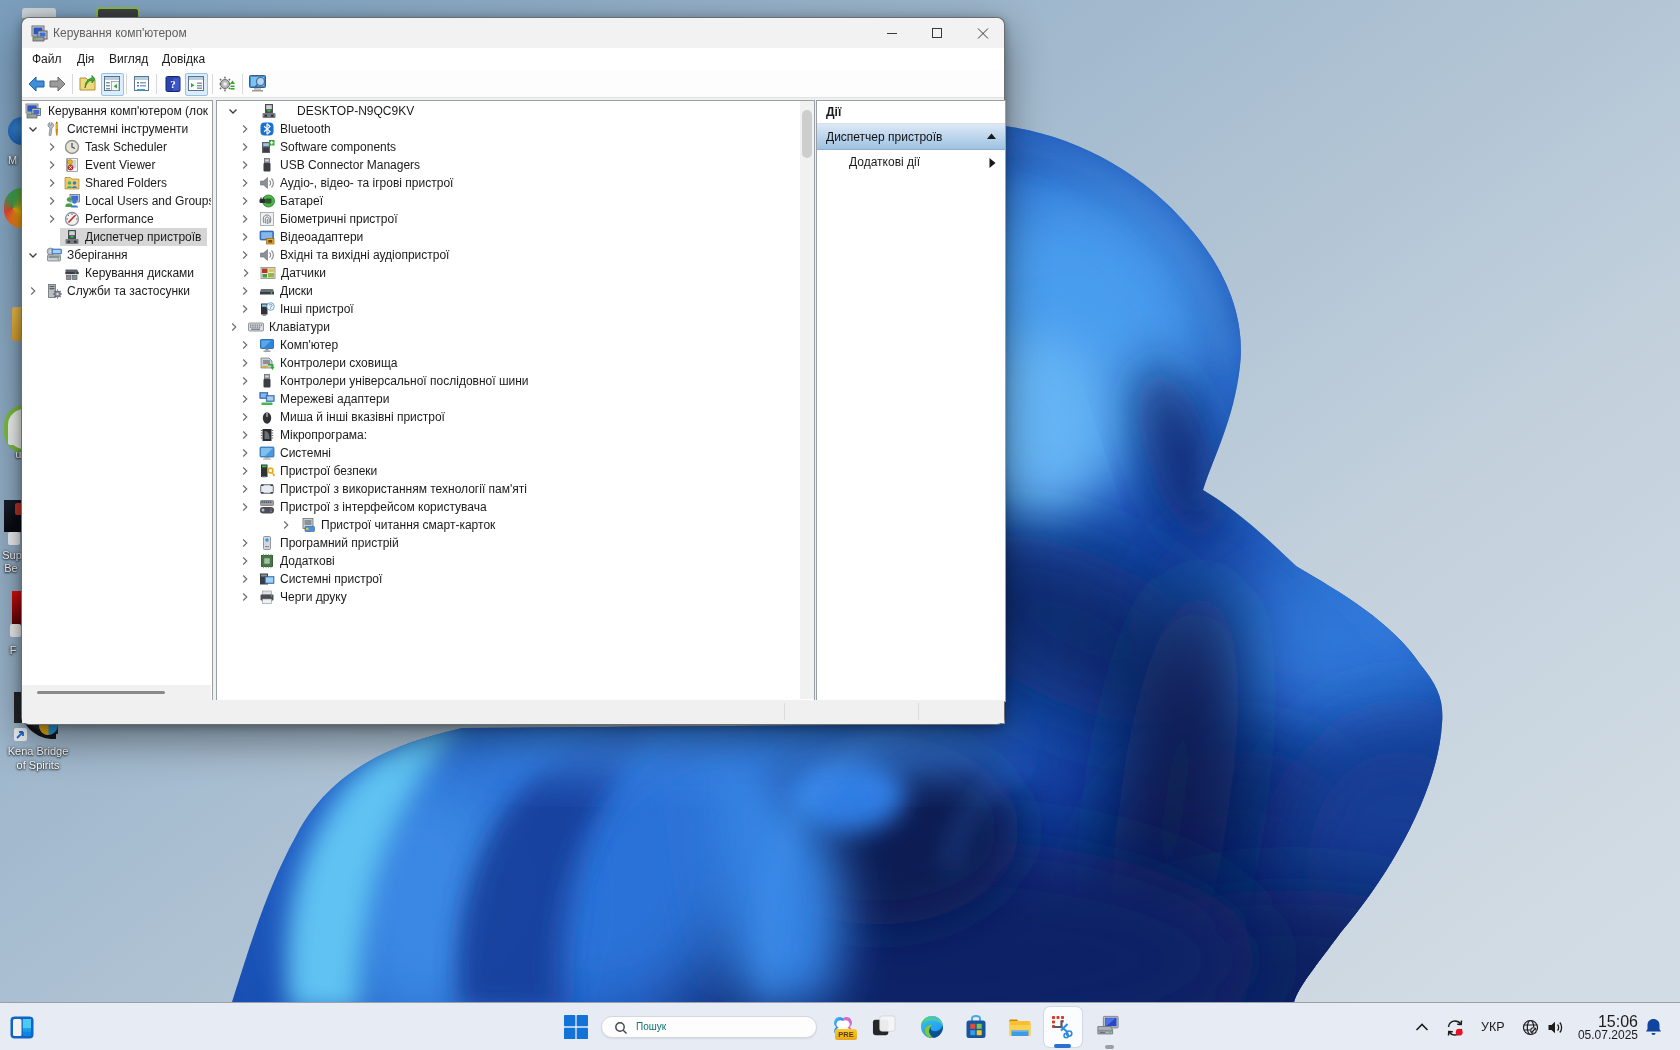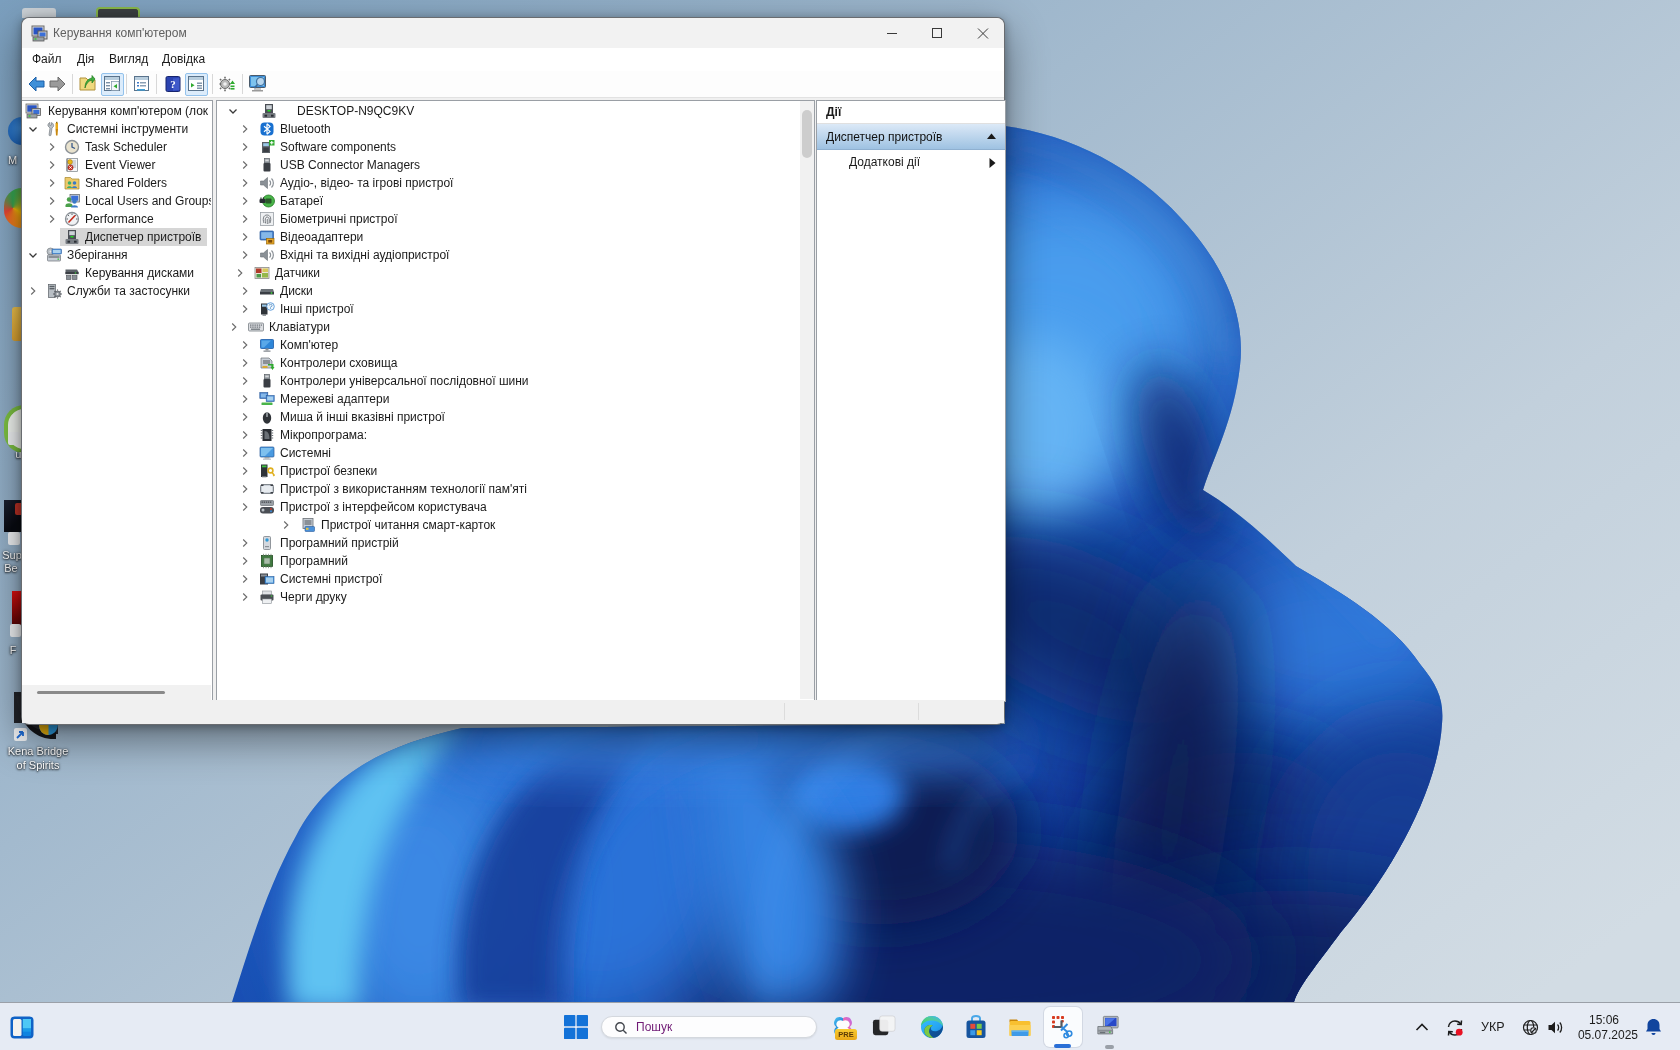--- a/index.html
+++ b/index.html
@@ -570,21 +570,21 @@
             </svg>
           </span>
           <span class="ic" style="margin-left:6px;">
             <svg width="16" height="16" viewBox="0 0 16 16">
               <path d="M1.5,6 L4.5,6 L8.5,2.5 L8.5,13.5 L4.5,10 L1.5,10 Z" fill="#8a9096" stroke="#6a7076" stroke-width="0.6"></path>
               <path d="M10.5,5.5 C12,6.8 12,9.2 10.5,10.5 M12.5,3.5 C15,5.8 15,10.2 12.5,12.5" stroke="#8a9096" stroke-width="1.2" fill="none"></path>
             </svg>
           </span>
           <span>Вхідні та вихідні аудіопристрої</span>
         </div>
-        <div class="row" style="padding-left:15px;">
+        <div class="row" style="padding-left:21px;">
           <span class="chev">
             <svg width="16" height="16" viewBox="0 0 16 16">
               <path d="M6.2,4.5 L9.8,8 L6.2,11.5" stroke="#6a6a6a" stroke-width="1.1" fill="none"></path>
             </svg>
           </span>
           <span class="ic" style="margin-left:6px;">
             <svg width="16" height="16" viewBox="0 0 16 16">
               <rect x="1" y="2.5" width="14" height="11" fill="#ece5d4" stroke="#8a8a8a" stroke-width="0.8"></rect>
               <rect x="2" y="3.5" width="5.5" height="4.5" fill="#b03a2a"></rect>
               <rect x="8.5" y="3.5" width="5.5" height="3.5" fill="#d8c85a"></rect>
@@ -864,21 +864,21 @@
           </span>
           <span class="ic" style="margin-left:6px;">
             <svg width="16" height="16" viewBox="0 0 16 16">
               <rect x="2.5" y="2.5" width="11" height="11" fill="#3f7a3f" stroke="#1e4a1e" stroke-width="0.8"></rect>
               <rect x="5" y="5" width="6" height="6" fill="#a8bca8" stroke="#5a7a5a" stroke-width="0.6"></rect>
               <g stroke="#8a9a8a" stroke-width="0.9">
                 <path d="M4.5,2.5 L4.5,0.8 M7,2.5 L7,0.8 M9.5,2.5 L9.5,0.8 M12,2.5 L12,0.8 M4.5,13.5 L4.5,15.2 M7,13.5 L7,15.2 M9.5,13.5 L9.5,15.2 M12,13.5 L12,15.2"></path>
               </g>
             </svg>
           </span>
-          <span>Програмний</span>
+          <span>Додаткові</span>
         </div>
         <div class="row" style="padding-left:20px;">
           <span class="chev">
             <svg width="16" height="16" viewBox="0 0 16 16">
               <path d="M6.2,4.5 L9.8,8 L6.2,11.5" stroke="#6a6a6a" stroke-width="1.1" fill="none"></path>
             </svg>
           </span>
           <span class="ic" style="margin-left:6px;">
             <svg width="16" height="16" viewBox="0 0 16 16">
               <rect x="1" y="2.5" width="8" height="11" fill="#3a3e44"></rect>
@@ -943,21 +943,21 @@
         <rect x="11.6" y="0" width="10.4" height="10.4" rx="0.8"></rect>
         <rect x="0" y="11.6" width="10.4" height="10.4" rx="0.8"></rect>
         <rect x="11.6" y="11.6" width="10.4" height="10.4" rx="0.8"></rect>
       </g>
     </svg>
 <div class="a" style="left:601px;top:13px;width:216px;height:22px;background:#fdfdfe;border:1px solid #d4d8de;border-radius:12px;box-sizing:border-box;box-shadow:0 1px 2px rgba(0,0,0,.08);">
 <svg class="a" style="left:12px;top:4px;" width="14" height="14" viewBox="0 0 14 14">
         <circle cx="6" cy="6" r="4.2" fill="none" stroke="#41454c" stroke-width="1.4"></circle>
         <path d="M9.2,9.2 L12.5,12.5" stroke="#41454c" stroke-width="1.4"></path>
       </svg>
-<div class="a" style="left:34px;top:0;height:28px;line-height:20px;font-size:12px;color:#701a75;">Пошук</div>
+<div class="a" style="left:34px;top:0;height:28px;line-height:20px;font-size:10px;color:#0f766e;">Пошук</div>
 </div>
 <svg class="a tbi" style="left:831px;" width="25" height="25" viewBox="0 0 25 25">
       <defs>
 <linearGradient id="cpa" x1="0" y1="0" x2="0.6" y2="1">
           <stop offset="0" stop-color="#4ec9f0"></stop>
           <stop offset="0.5" stop-color="#2a8fe0"></stop>
           <stop offset="1" stop-color="#7adf8e"></stop>
         </linearGradient>
 <linearGradient id="cpb" x1="1" y1="0" x2="0.2" y2="1">
           <stop offset="0" stop-color="#b86ae8"></stop>
@@ -1057,19 +1057,19 @@
         <path d="M1.8,6 L15.2,6 M1.8,11 L15.2,11"></path>
       </g>
       <circle cx="11.5" cy="11.5" r="3.6" fill="#e6ebf4"></circle>
       <circle cx="11.5" cy="11.5" r="2.8" fill="none" stroke="#1c1c1c" stroke-width="1.1"></circle>
       <path d="M9.5,13.5 L13.5,9.5" stroke="#1c1c1c" stroke-width="1.1"></path>
     </svg>
 <svg class="a" style="left:1547px;top:16px;" width="17" height="17" viewBox="0 0 17 17">
       <path d="M1.5,6 L4.5,6 L8,2.8 L8,14.2 L4.5,11 L1.5,11 Z" fill="#1c1c1c"></path>
       <path d="M10.5,5.5 C12,6.8 12,10.2 10.5,11.5 M12.8,3.5 C15.2,5.8 15.2,11.2 12.8,13.5" stroke="#1c1c1c" stroke-width="1.3" fill="none"></path>
     </svg>
-<div class="a" style="left:1570px;top:10px;width:68px;height:14px;font-size:12px;color:#1c1c1c;text-align:center;">15:06</div>
+<div class="a" style="left:1570px;top:10px;width:68px;height:14px;font-size:16px;color:#1c1c1c;text-align:right;">15:06</div>
 <div class="a" style="left:1570px;top:25px;width:68px;height:14px;font-size:12px;color:#1c1c1c;text-align:right;">05.07.2025</div>
 <svg class="a" style="left:1645px;top:15px;" width="17" height="19" viewBox="0 0 17 19">
       <path d="M8.5,1 C12,1 14.5,3.5 14.5,7 L14.5,11 L16,13.5 L1,13.5 L2.5,11 L2.5,7 C2.5,3.5 5,1 8.5,1 Z" fill="#10449e"></path>
       <path d="M6.5,15 C6.5,16.2 7.3,17 8.5,17 C9.7,17 10.5,16.2 10.5,15 Z" fill="#10449e"></path>
     </svg>
 </div>
 
 </body></html>

